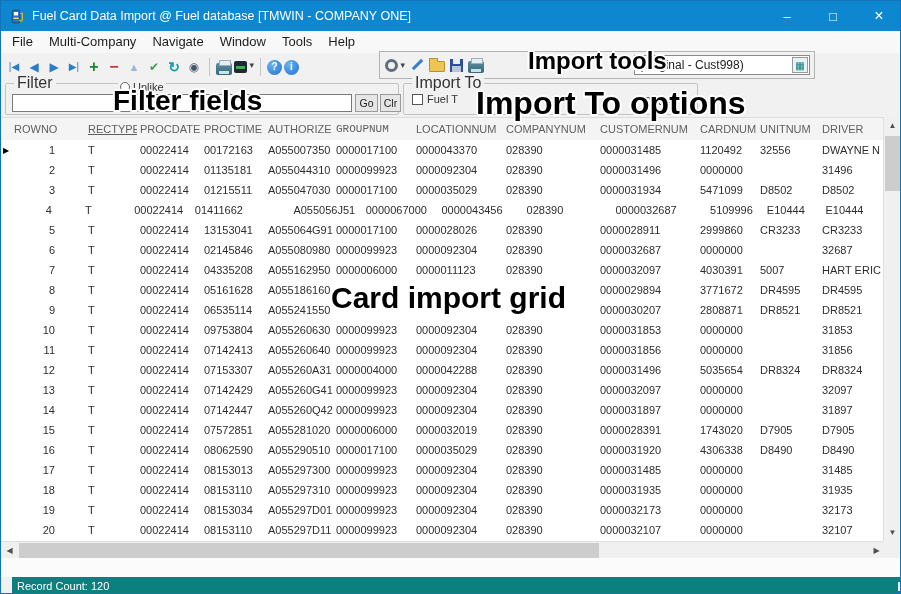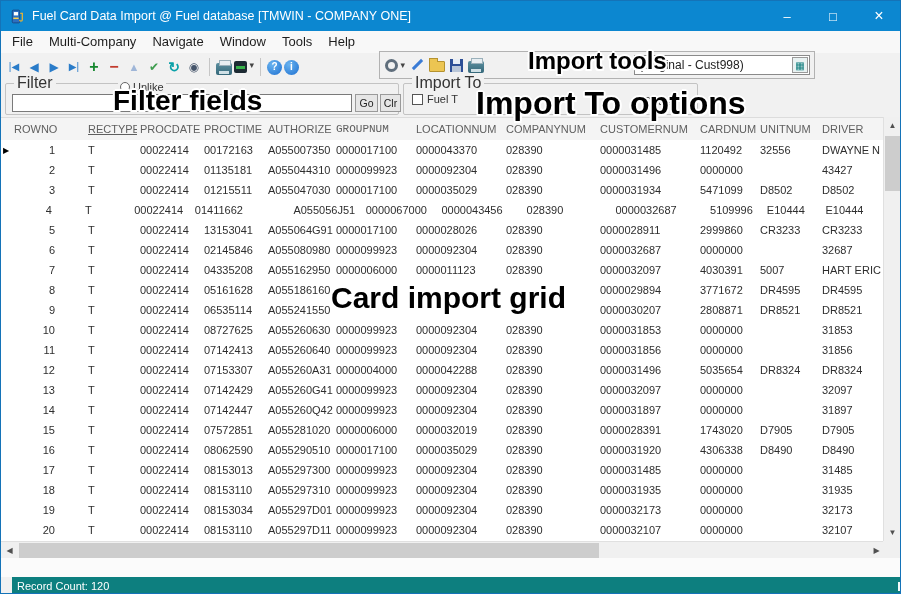--- a/index.html
+++ b/index.html
@@ -252,21 +252,21 @@
           <div class="g-cell" style="width: 52px;">T</div>
           <div class="g-cell" style="width: 64px;">00022414</div>
           <div class="g-cell" style="width: 64px;">01135181</div>
           <div class="g-cell" style="width: 68px;">A055044310</div>
           <div class="g-cell" style="width: 80px;">0000099923</div>
           <div class="g-cell" style="width: 90px;">0000092304</div>
           <div class="g-cell" style="width: 94px;">028390</div>
           <div class="g-cell" style="width: 100px;">0000031496</div>
           <div class="g-cell" style="width: 60px;">0000000</div>
           <div class="g-cell" style="width: 62px;"></div>
-          <div class="g-cell" style="width: 66px;">43427</div>
+          <div class="g-cell" style="width: 66px;">31496</div>
         </div>
         <div class="g-row">
           <div class="g-cell g-sel" style="width: 10px;"></div>
           <div class="g-cell c-rowno" style="width: 74px;">3</div>
           <div class="g-cell" style="width: 52px;">T</div>
           <div class="g-cell" style="width: 64px;">00022414</div>
           <div class="g-cell" style="width: 64px;">01215511</div>
           <div class="g-cell" style="width: 68px;">A055047030</div>
           <div class="g-cell" style="width: 80px;">0000017100</div>
           <div class="g-cell" style="width: 90px;">0000035029</div>
@@ -364,21 +364,21 @@
           <div class="g-cell" style="width: 100px;">0000030207</div>
           <div class="g-cell" style="width: 60px;">2808871</div>
           <div class="g-cell" style="width: 62px;">DR8521</div>
           <div class="g-cell" style="width: 66px;">DR8521</div>
         </div>
         <div class="g-row">
           <div class="g-cell g-sel" style="width: 10px;"></div>
           <div class="g-cell c-rowno" style="width: 74px;">10</div>
           <div class="g-cell" style="width: 52px;">T</div>
           <div class="g-cell" style="width: 64px;">00022414</div>
-          <div class="g-cell" style="width: 64px;">08727625</div>
+          <div class="g-cell" style="width: 64px;">09753804</div>
           <div class="g-cell" style="width: 68px;">A055260630</div>
           <div class="g-cell" style="width: 80px;">0000099923</div>
           <div class="g-cell" style="width: 90px;">0000092304</div>
           <div class="g-cell" style="width: 94px;">028390</div>
           <div class="g-cell" style="width: 100px;">0000031853</div>
           <div class="g-cell" style="width: 60px;">0000000</div>
           <div class="g-cell" style="width: 62px;"></div>
           <div class="g-cell" style="width: 66px;">31853</div>
         </div>
         <div class="g-row">

